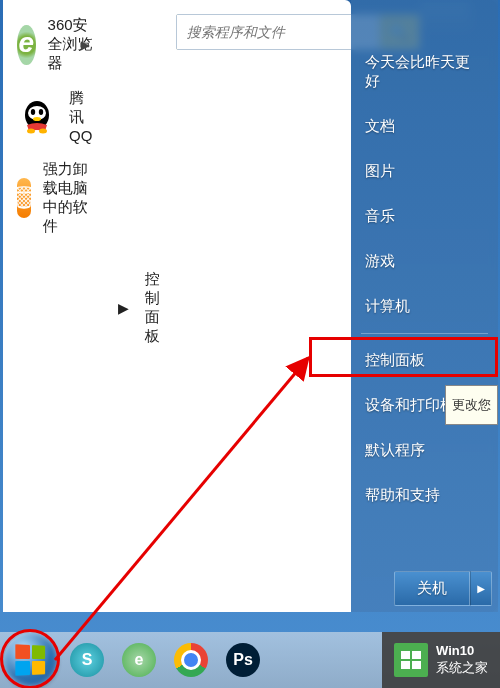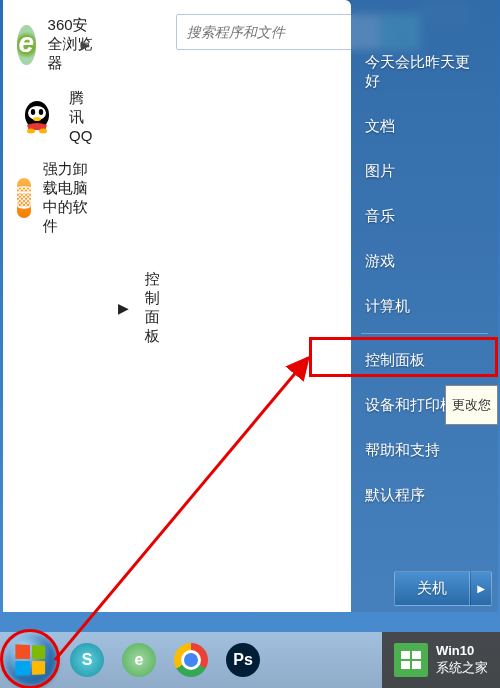--- a/index.html
+++ b/index.html
@@ -114,21 +114,21 @@
     }
     .all-programs-label {
       font-size: 15px;
       color: #222;
     }
     .search-box {
       margin: 6px 2px 2px 2px;
       display: flex;
       align-items: center;
       border: 1px solid #b8c8d8;
-      background: #5eead4;
+      background: #fde047;
       height: 36px;
       border-radius: 2px;
       box-shadow: inset 0 1px 3px rgba(0,0,0,0.1);
     }
     .search-input {
       flex: 1;
       border: none;
       outline: none;
       padding: 0 10px;
       height: 100%;
@@ -399,22 +399,22 @@
   <div class="right-panel">
     <div class="right-item">今天会比昨天更好</div>
     <div class="right-item">文档</div>
     <div class="right-item">图片</div>
     <div class="right-item">音乐</div>
     <div class="right-item">游戏</div>
     <div class="right-item">计算机</div>
     <div class="right-sep"></div>
     <div class="right-item">控制面板</div>
     <div class="right-item">设备和打印机</div>
+    <div class="right-item">默认程序</div>
     <div class="right-item">帮助和支持</div>
-    <div class="right-item">默认程序</div>
 
     <div class="tooltip-cut">更改您</div>
 
     <div class="shutdown-row">
       <button class="shutdown-btn">关机</button>
       <div class="shutdown-arrow">▶</div>
     </div>
   </div>
 </div>
 

